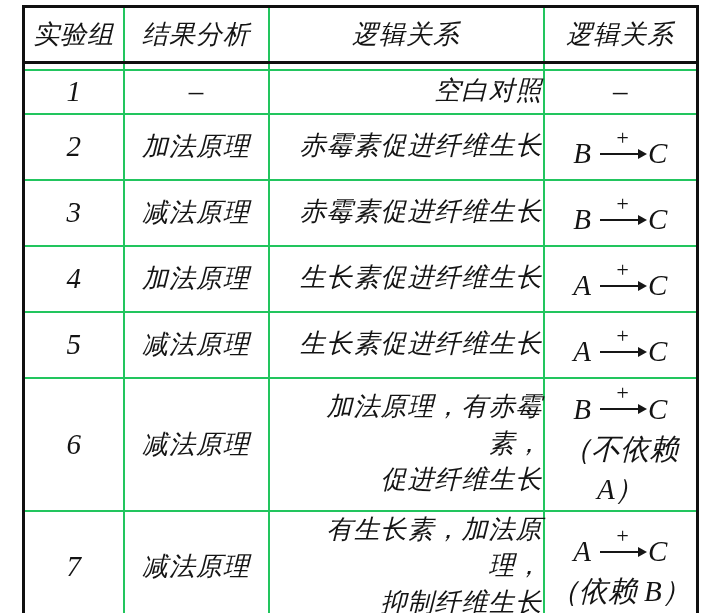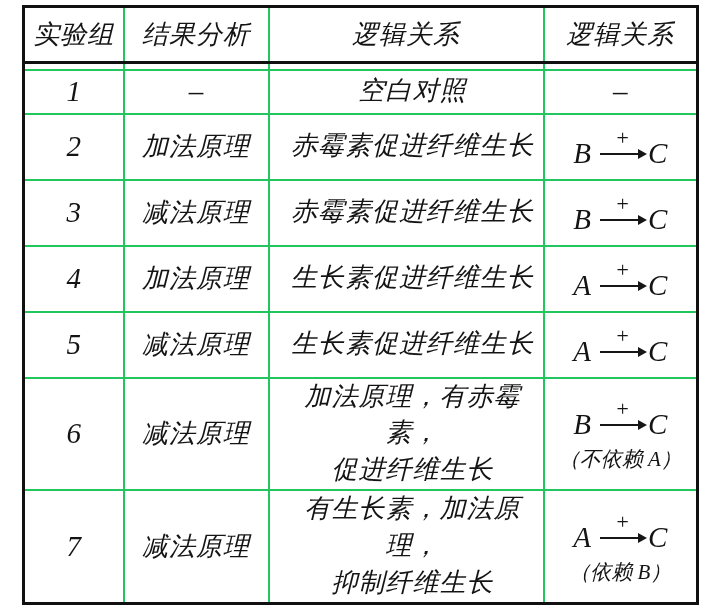--- a/index.html
+++ b/index.html
@@ -39,21 +39,21 @@
 
   tr.head th { height: 56px; border-bottom: 3px solid #101010; }
   
   tr.rule-gap td { height: 7px; border-bottom: 1.5px solid #1a1a1a; padding: 0; }
 
   tr.r1 { height: 44px; }
   tr.rm { height: 66px; }
   tr.rt { height: 99px; }
 
   td.result {
-    text-align: center;
+    text-align: right;
     padding-left: 13px;
     line-height: 1.42;
     margin-top: 12px;
   }
   .result-line { display: block; }
 
   .num, .dash { font-size: 29px; letter-spacing: 0; }
 
   .logic-cell { padding-top: 2px; }
   .rel {
@@ -74,21 +74,21 @@
     position: absolute; right: -2px; top: 7px;
     width: 0; height: 0;
     border-left: 9px solid #161616;
     border-top: 5px solid transparent;
     border-bottom: 5px solid transparent;
   }
   .arrow .plus {
     position: absolute; left: 50%; transform: translateX(-50%);
     top: -15px; font-size: 22px; line-height: 1; color: #141414;
   }
-  .note { display: block; font-size: 21px; margin-top: 4px; letter-spacing: 0; }
+  .note { display: block; font-size: 29px; margin-top: 4px; letter-spacing: 0; }
 </style>
 </head>
 <body>
 
 <div class="page">
   <table class="exp">
     <colgroup>
         <col class="c1">
         <col class="c2">
         <col class="c3">

